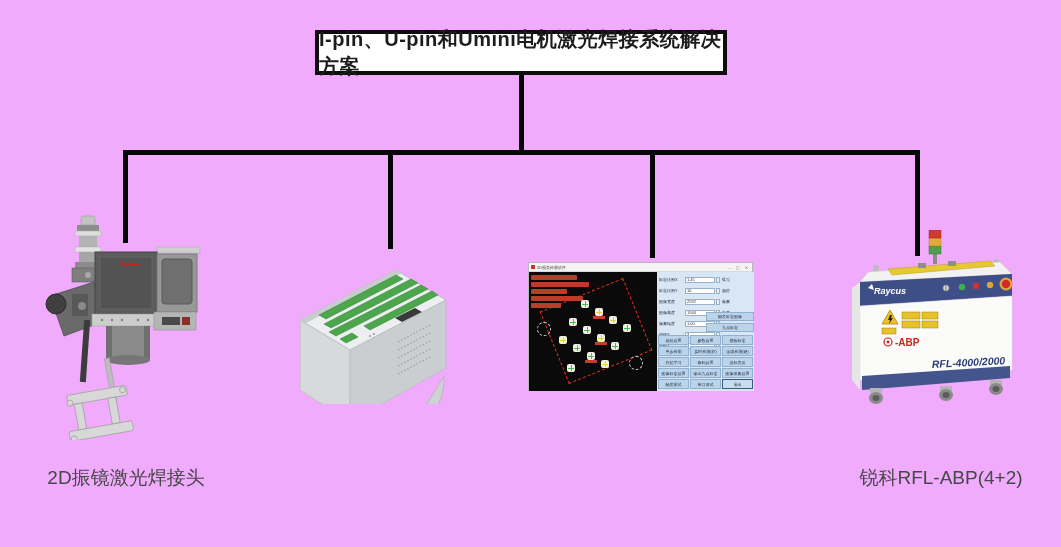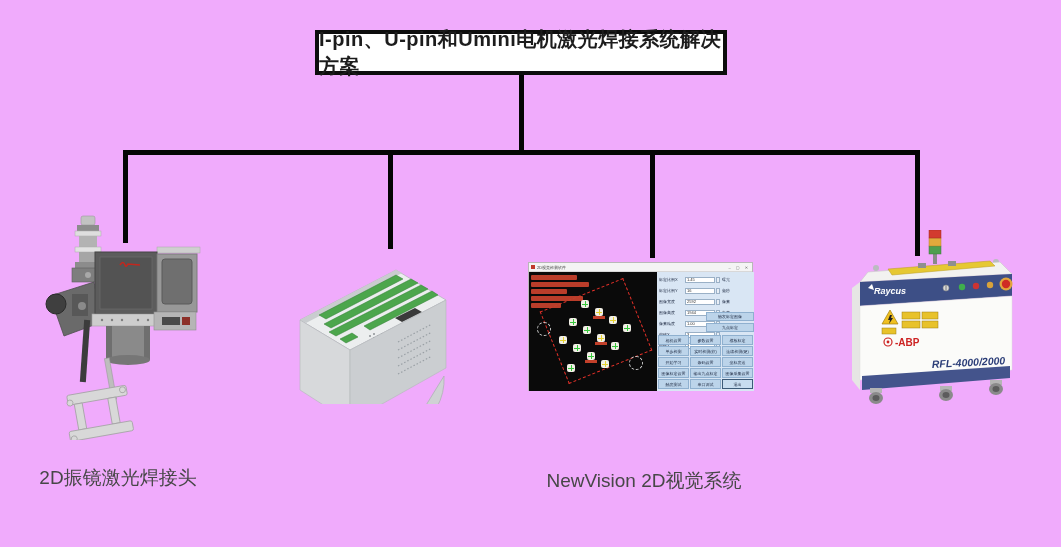--- a/index.html
+++ b/index.html
@@ -349,22 +349,20 @@
         <rect x="92" y="156" width="12" height="5" fill="#b5b5b5"></rect>
         <ellipse cx="98" cy="165" rx="7" ry="6" fill="#8a8a8a"></ellipse>
           <ellipse cx="98" cy="165" rx="3.5" ry="3" fill="#5c5c5c"></ellipse>
         <rect x="142" y="150" width="12" height="5" fill="#b5b5b5"></rect>
         <ellipse cx="148" cy="159" rx="7" ry="6" fill="#8a8a8a"></ellipse>
           <ellipse cx="148" cy="159" rx="3.5" ry="3" fill="#5c5c5c"></ellipse>
       </g>
     </g>
   </svg>
 
-  <div class="caption" style="left:20px;top:466px;width:196px;">
+  <div class="caption" style="left:28px;top:466px;width:196px;">
     <span>2D振镜激光焊接头</span>
   </div>
-  <div class="caption" style="left:529px;top:469px;width:230px;">
-    <span>NewVision 2D视觉系统</span>
+  <div class="caption" style="left:849px;top:466px;width:184px;">
+    <div>锐科RFL-ABP(4+2)</div>
   </div>
-  <div class="caption" style="left:849px;top:466px;width:184px;">
-  </div>
 
 </div>
 
 </body></html>

